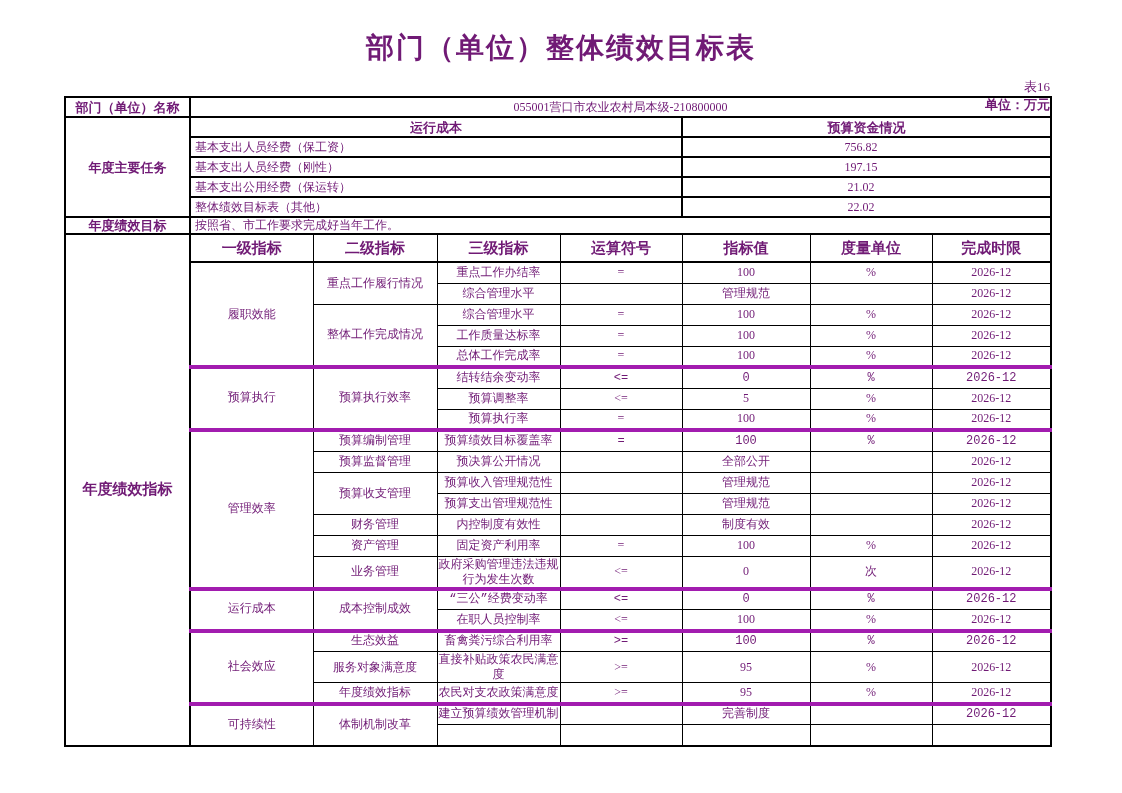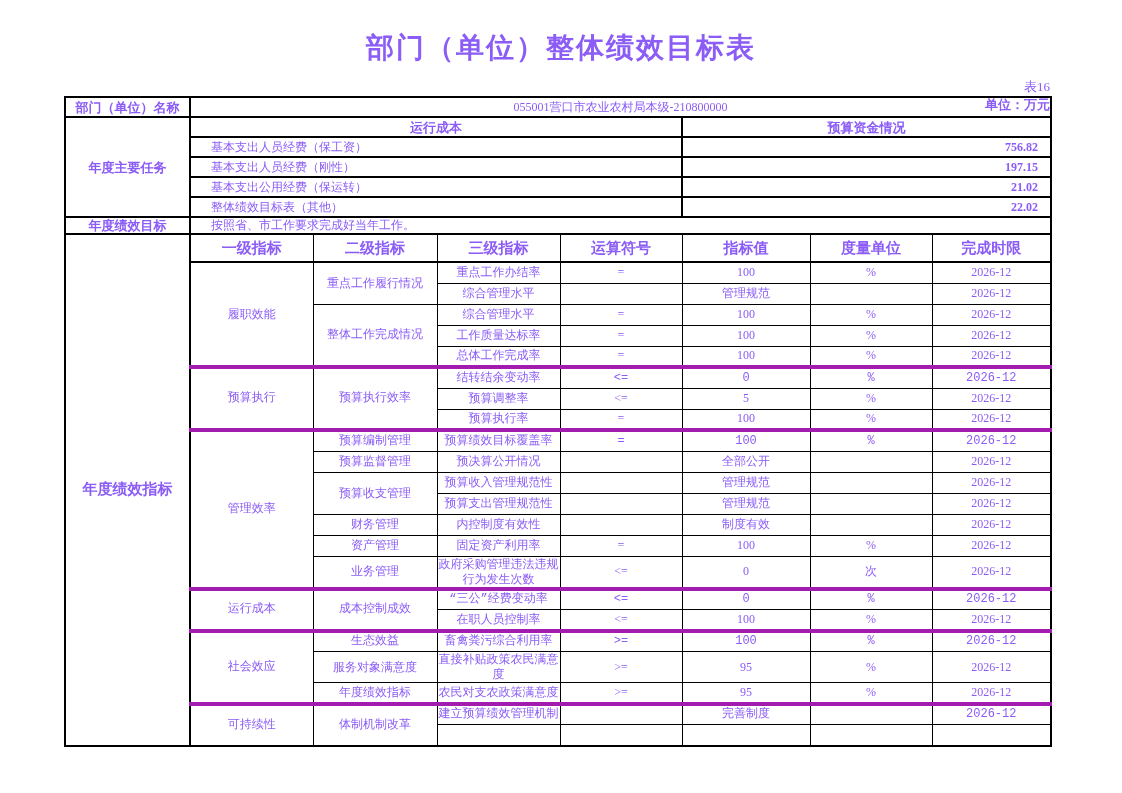--- a/index.html
+++ b/index.html
@@ -3,21 +3,21 @@
 <meta charset="utf-8">
 <style>
   * { box-sizing: border-box; }
   html,body { margin:0; padding:0; background:#ffffff; }
   .page {
     position: relative;
     width: 1122px;
     height: 793px;
     background: #ffffff;
     overflow: hidden;
-    color: #8b5cf6;
+    color: #701a75;
     font-family: "Liberation Serif", "DejaVu Serif", serif;
   }
   .doc-title {
     position: absolute;
     top: 29px; left: 0;
     width: 100%;
     text-align: center;
     font-size: 28px;
     font-weight: bold;
     letter-spacing: 2px;
@@ -54,22 +54,22 @@
     text-align: center;
     vertical-align: middle;
     padding: 0 1px;
     overflow: hidden;
     word-break: break-all;
   }
   .b { font-weight: bold; }
   
   tbody.top td { border-width: 2px; height: 20px; }
   tbody.top td.hdr13 { font-size: 13px; }
-  td.left { text-align: left; padding-left: 20px; }
-  td.num { text-align: right; padding-right: 12px; font-weight: bold; }
+  td.left { text-align: left; padding-left: 4px; }
+  td.num { padding-right: 12px; }
   tr.goal td { height: 17px; }
   
   tbody.ind td { height: 21px; }
   tbody.ind tr.hdr td {
     border-top: 2px solid #000;
     border-bottom: 2px solid #000;
     height: 28px;
     font-size: 15px;
   }
   tbody.ind tr.grp td { border-top: 4px solid #a21caf; font-family: Liberation Mono, monospace; }

